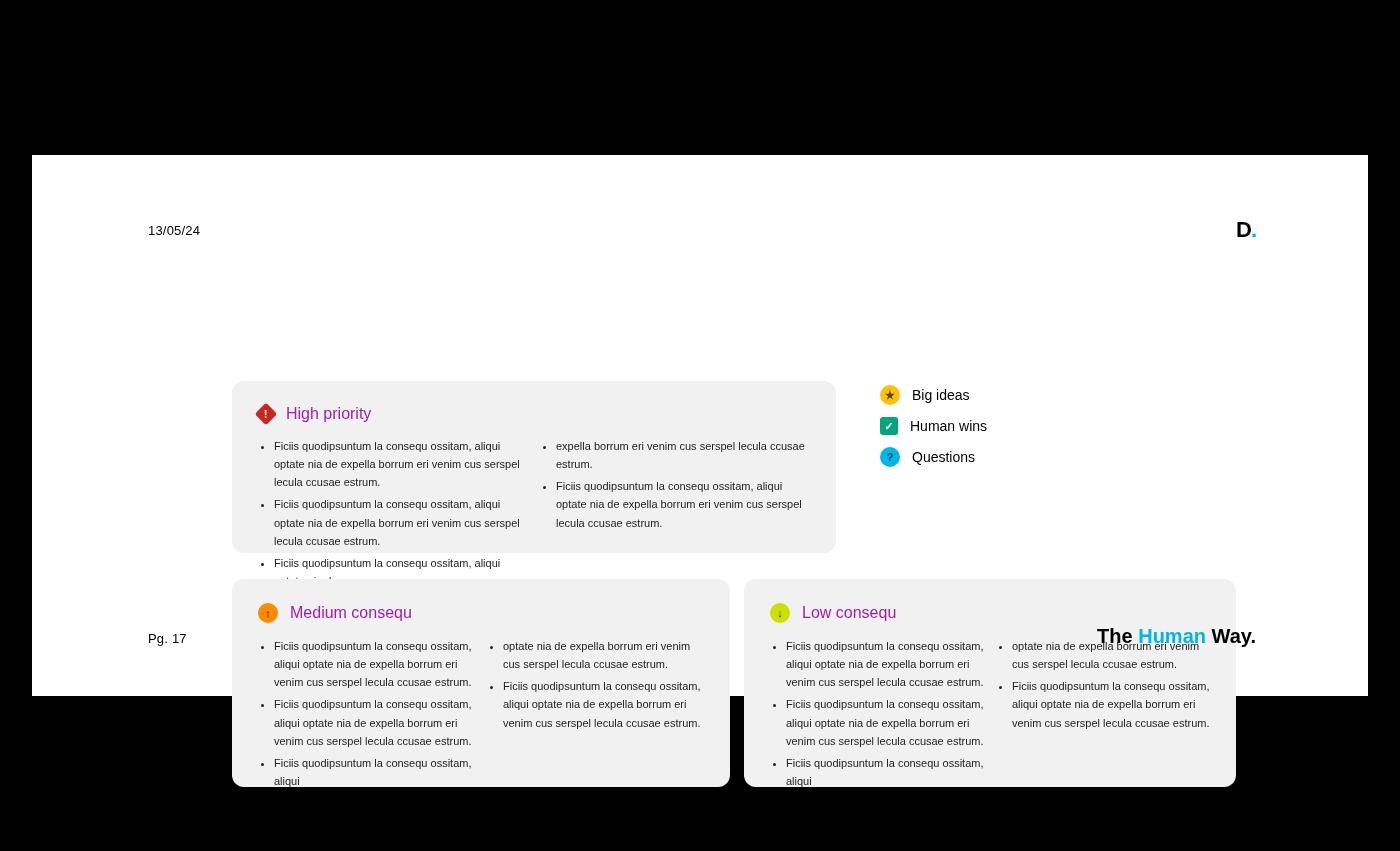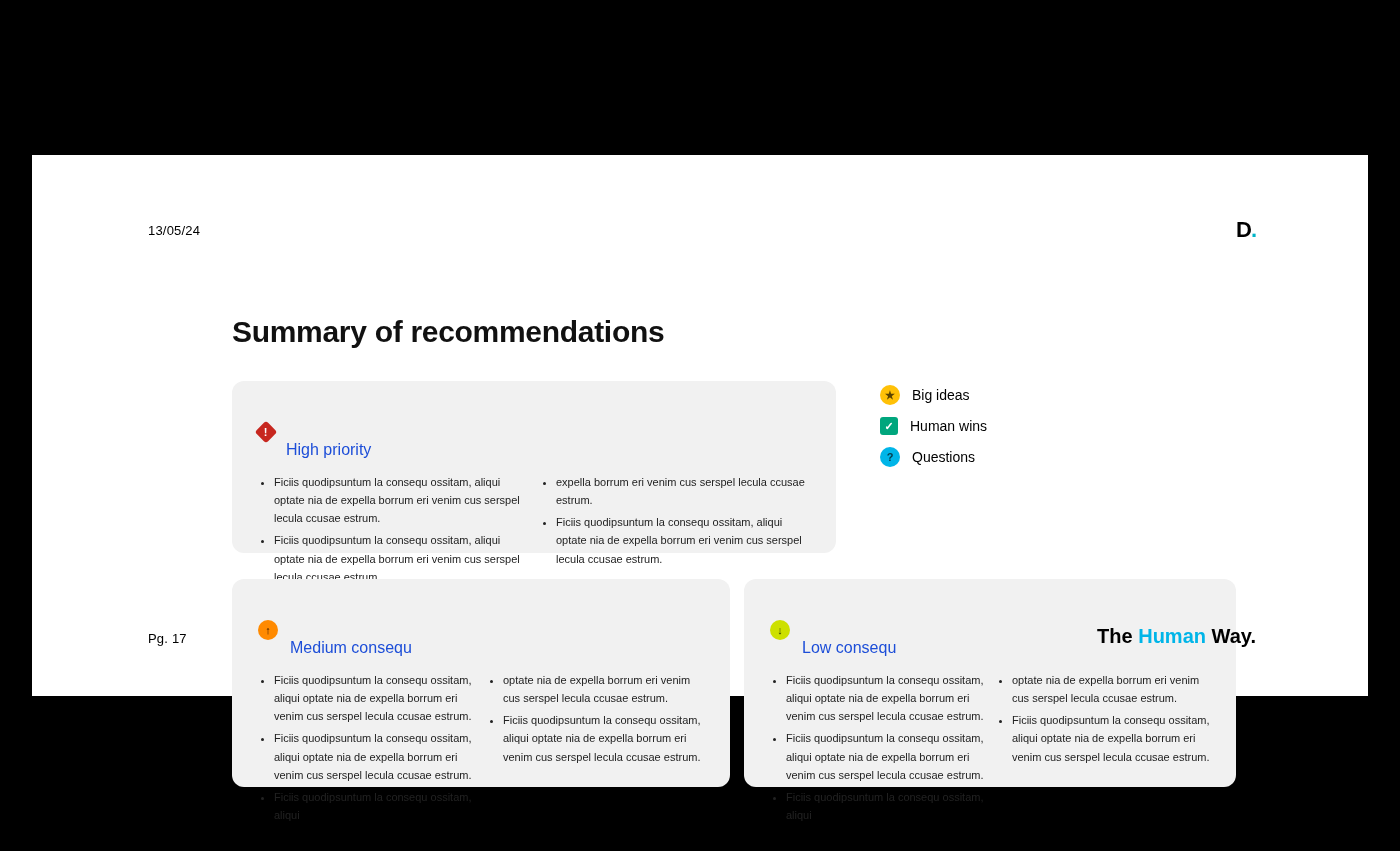--- a/index.html
+++ b/index.html
@@ -59,22 +59,21 @@
   }
   .card-head {
     display: flex;
     align-items: center;
     gap: 12px;
     margin-bottom: 14px;
   }
   .card-head .lbl {
     font-size: 16px;
     font-weight: 500;
-    color: #1d4ed8;
-    margin-top: 36px;
+    color: #a21caf;
   }
   .icon-circle {
     width: 20px; height: 20px; border-radius: 50%;
     display: inline-flex; align-items: center; justify-content: center;
     flex-shrink: 0;
   }
   .icon-diamond {
     width: 16px; height: 16px;
     transform: rotate(45deg);
     border-radius: 3px;
@@ -148,21 +147,20 @@
 <body>
 
 <div class="slide">
 
   <div class="date">13/05/24</div>
 
   <div class="logo">
     <span>D</span><span class="dot">.</span>
   </div>
 
-  <h1 class="title">Summary of recommendations</h1>
 
   <div id="card-high" class="card">
     <div class="card-head">
       <span class="icon-diamond r">
           <span>!</span>
         </span>
       <span class="lbl">High priority</span>
     </div>
     <div class="cols">
       <div class="col">

